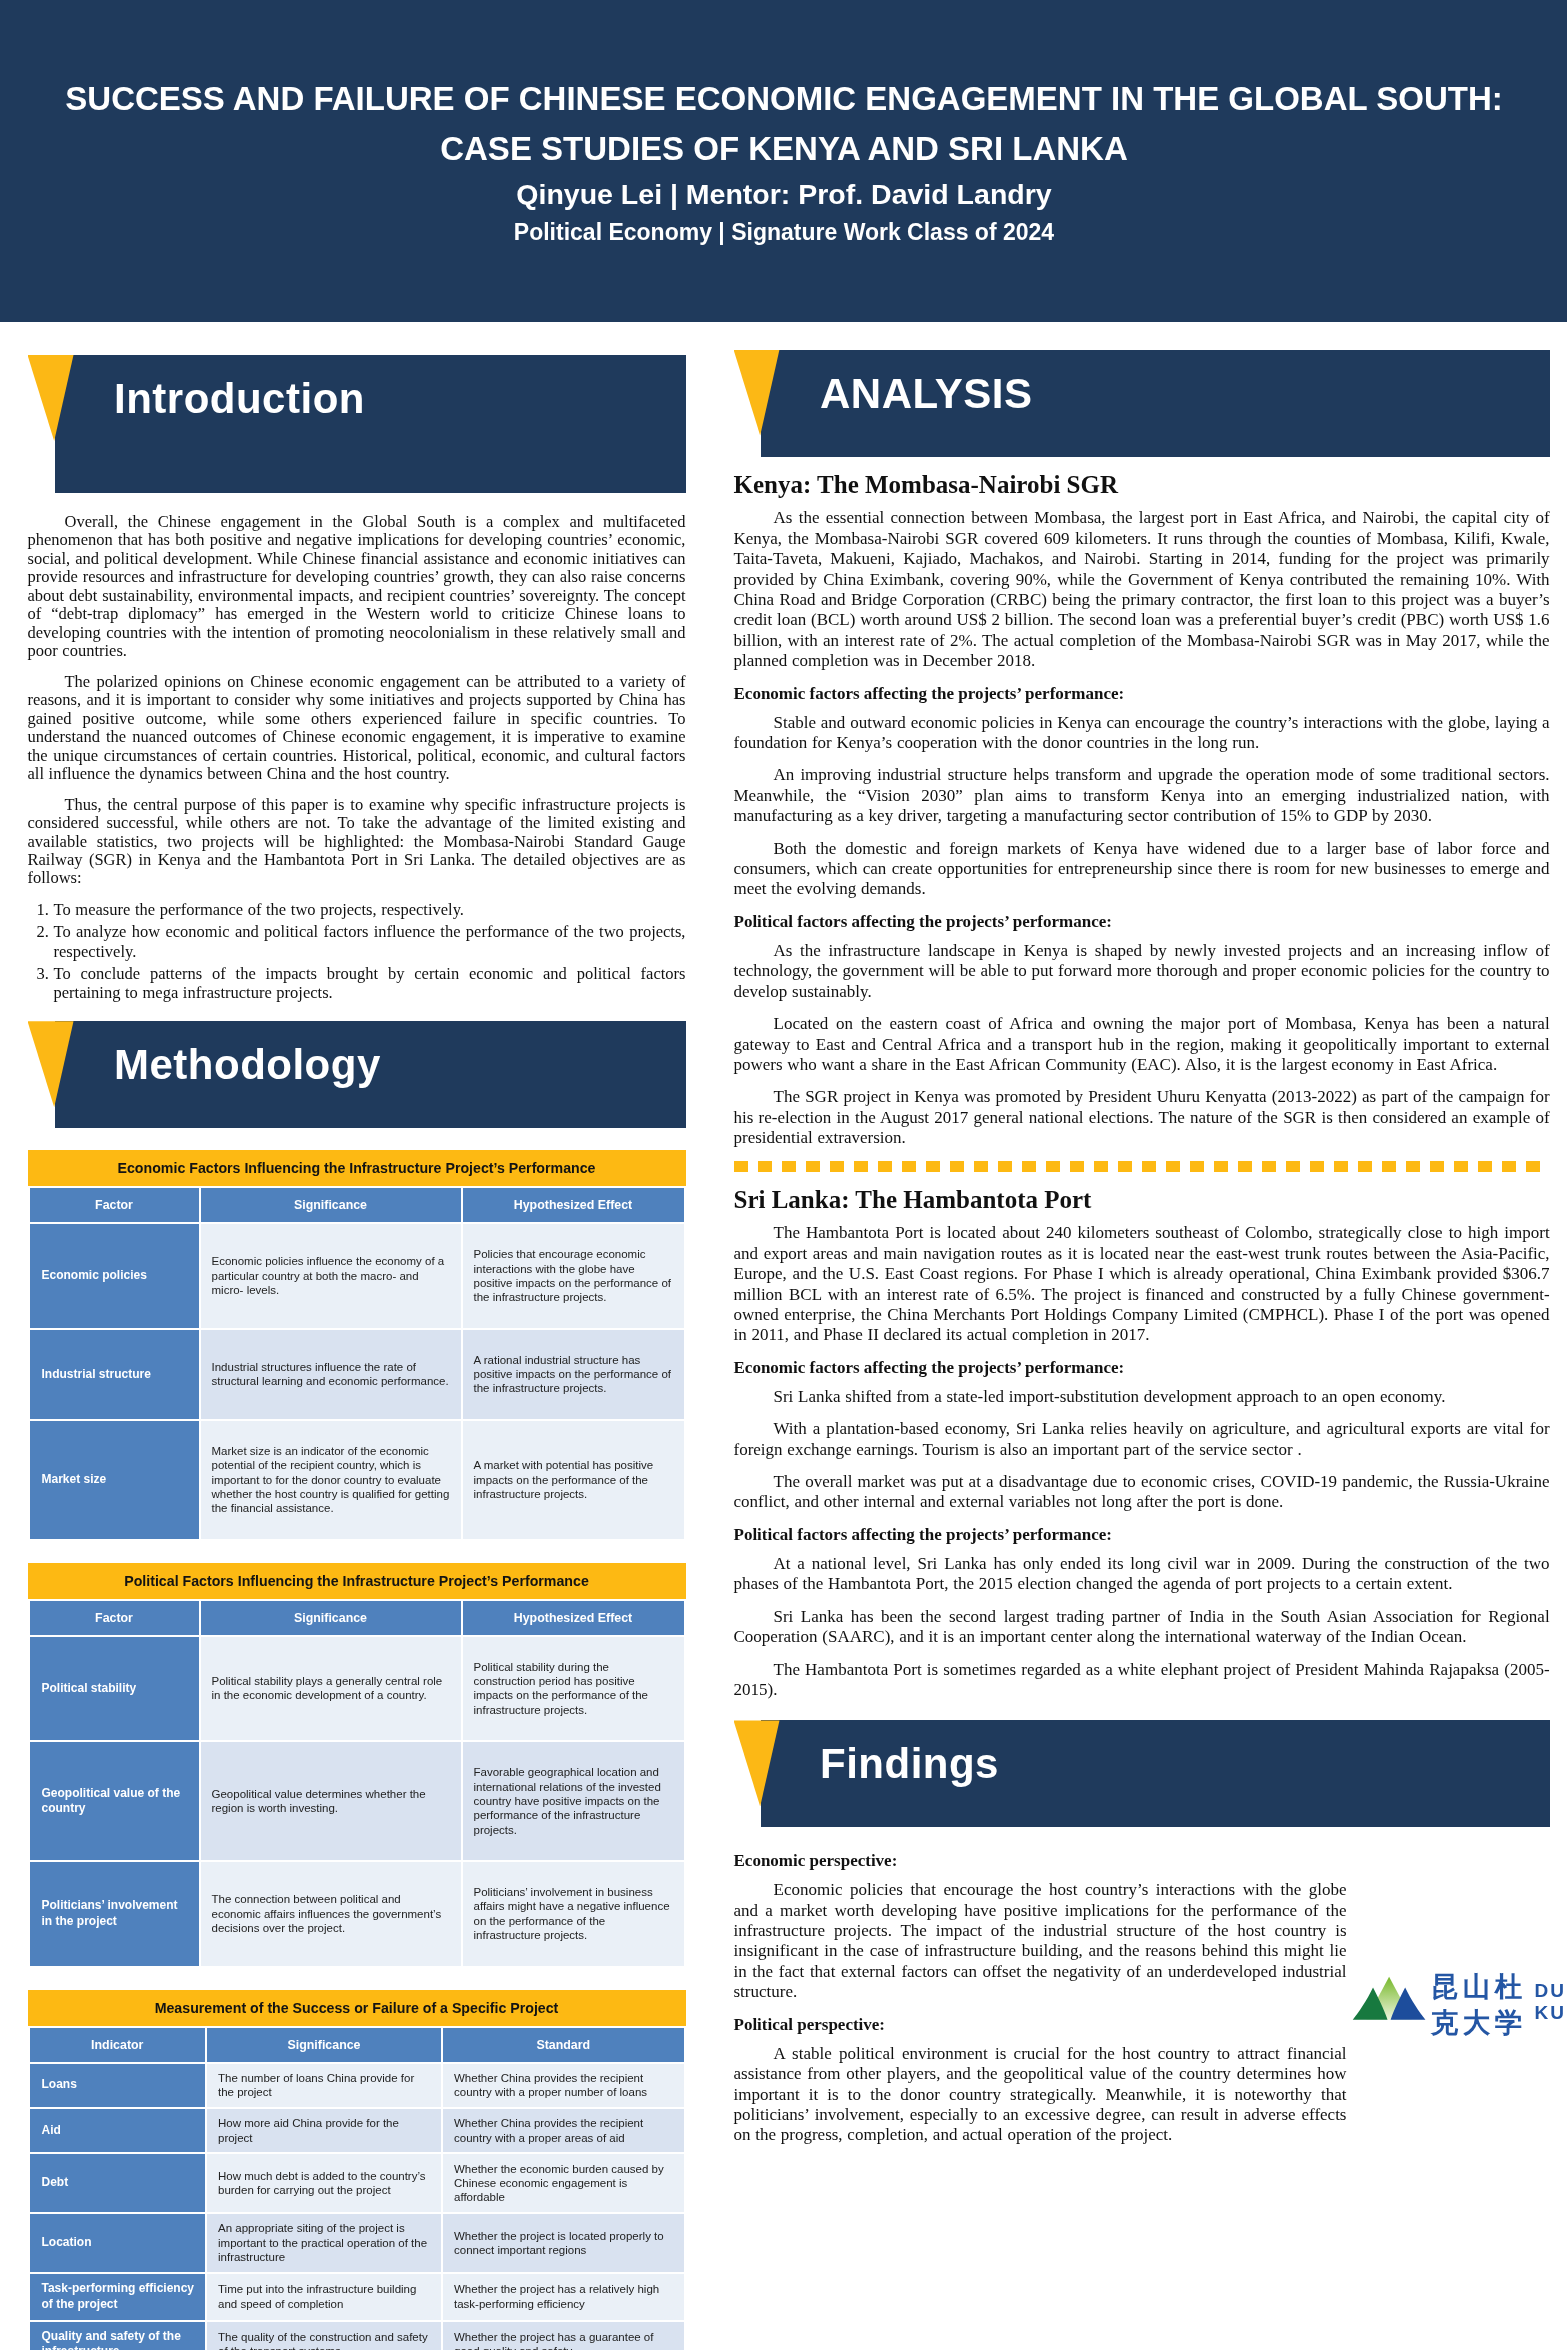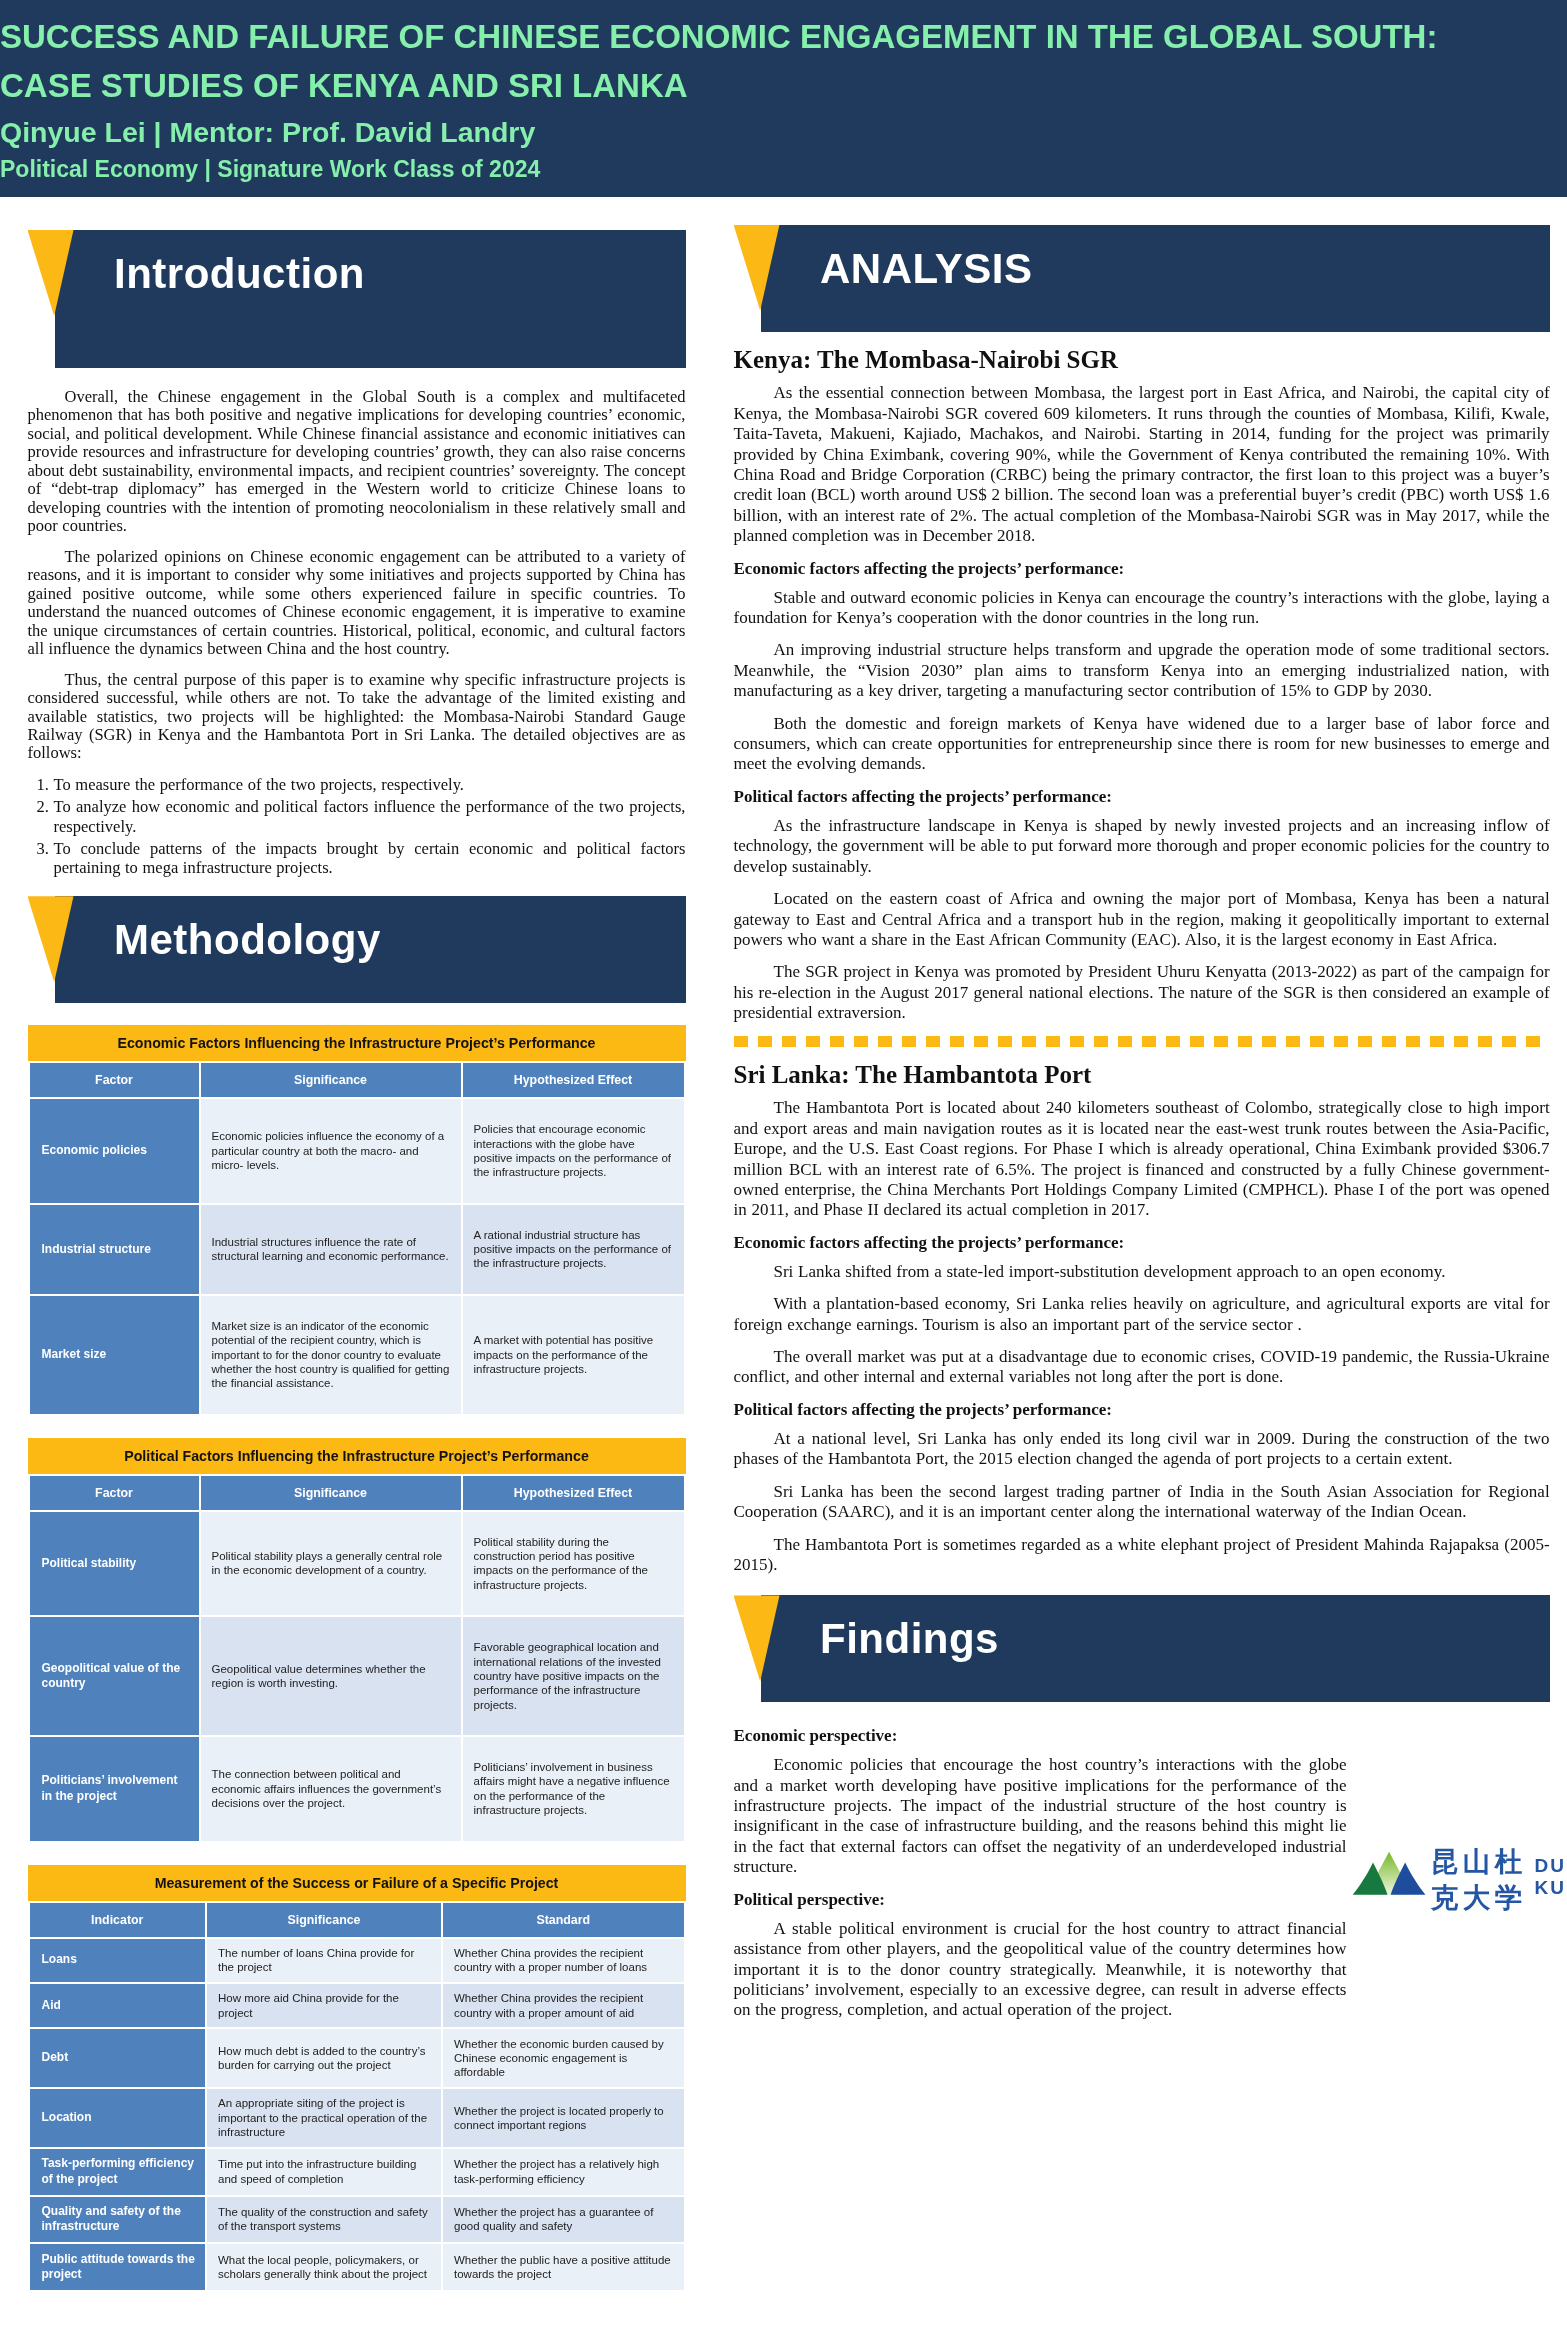--- a/index.html
+++ b/index.html
@@ -1,20 +1,20 @@
 <!DOCTYPE html>
 <html style="font-size:14.7px"><head>
 <meta charset="utf-8">
 <style>
   html,body{margin:0;padding:0;background:#fff;}
   .poster{width:1568px;height:2351px;position:relative;overflow:hidden;background:#fff;
           font-family:"Liberation Serif",serif;color:#111;}
   
-  .banner{height:197px;background:#1f3a5c;display:flex;flex-direction:column;align-items:flex-start;
-          justify-content:center;color:#86efac;text-align:center;
+  .banner{height:322px;background:#1f3a5c;display:flex;flex-direction:column;align-items:center;
+          justify-content:center;color:#ffffff;text-align:center;
           font-family:"Liberation Sans",sans-serif;font-weight:bold;}
   .banner .l1{font-size:33px;line-height:1.5;}
   .banner .l3{font-size:28.5px;line-height:1.5;}
   .banner .l4{font-size:23px;line-height:1.4;}
   
   .cols{display:flex;padding:0 18.4px 0 27.5px;gap:48px;align-items:flex-start;}
   .col-left{flex:0 0 658px;width:658px;}
   .col-right{flex:1;min-width:0;}
   
   .sec-head{position:relative;}
@@ -213,21 +213,21 @@
 
               <tr>
                 <td class="rowhead">Loans</td>
                 <td>The number of loans China provide for the project</td>
                 <td>Whether China provides the recipient country with a proper number of loans</td>
               </tr>
 
               <tr>
                 <td class="rowhead">Aid</td>
                 <td>How more aid China provide for the project</td>
-                <td>Whether China provides the recipient country with a proper amount of aid</td>
+                <td>Whether China provides the recipient country with a proper areas of aid</td>
               </tr>
 
               <tr>
                 <td class="rowhead">Debt</td>
                 <td>How much debt is added to the country’s burden for carrying out the project</td>
                 <td>Whether the economic burden caused by Chinese economic engagement is affordable</td>
               </tr>
 
               <tr>
                 <td class="rowhead">Location</td>

